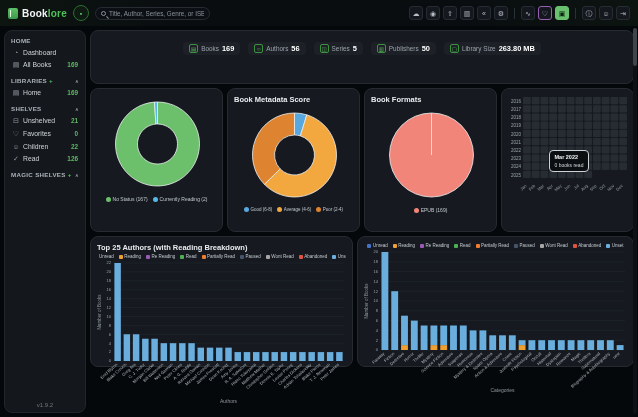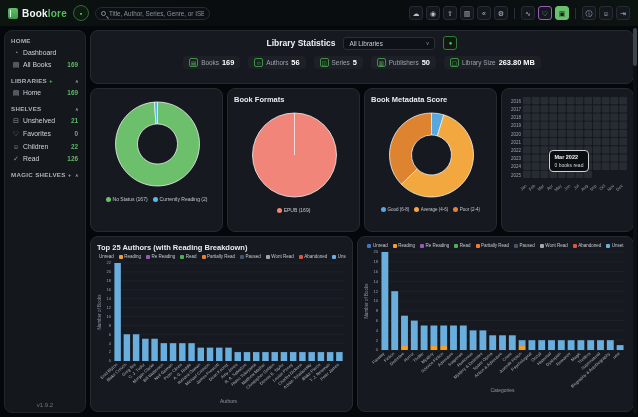--- a/index.html
+++ b/index.html
@@ -63,21 +63,21 @@
   
   .charts-row{display:flex;gap:4px;height:144px;}
   .charts-row .card{flex:1;min-width:0;position:relative;}
   .card-title{font-size:7.5px;font-weight:bold;color:#e8ebee;margin-bottom:2px;}
   .legend{display:flex;justify-content:center;flex-wrap:nowrap;gap:5px;overflow:hidden;}
   .legend .li{display:flex;align-items:center;gap:2px;font-size:5px;color:#c3c9cf;white-space:nowrap;}
   .legend .dot{width:5px;height:5px;border-radius:50%;flex:0 0 auto;}
   .legend.sq .dot{width:4px;height:4px;border-radius:1px;}
   .legend.tiny .li{font-size:4.5px;gap:1.5px;}
 
-  .bottom-row{display:flex;gap:4px;height:176px;}
+  .bottom-row{display:flex;gap:4px;height:131px;}
   .card-authors{width:263px;flex:0 0 auto;}
   .card-categories{flex:1;min-width:0;}
 
   .tooltip{position:absolute;background:#0b0e11;border:1px solid #ccd2d8;border-radius:4px;
     padding:3px 5px;z-index:5;pointer-events:none;}
   .tooltip .tt1{font-size:5.5px;font-weight:bold;color:#f0f2f4;margin-bottom:2px;}
   .tooltip .tt2{font-size:5px;color:#d2d7dc;}
 
   .scrollbar{position:fixed;right:1px;top:28px;bottom:3px;width:4px;border-radius:2px;background:#0d1014;}
   .scroll-thumb{width:4px;height:38px;border-radius:2px;background:#3d444c;}
@@ -193,30 +193,20 @@
           <span>MAGIC SHELVES</span>
           <span class="sect-plus">+</span>
           <span class="sect-chev">∧</span>
         </div>
       </div>
     <div class="version">v1.9.2</div>
   </nav>
 
   <main class="main">
     <section class="card stats-card">
-      <div class="stats-top">
-        <span class="stats-title">Library Statistics</span>
-        <div class="lib-select">
-          <span>All Libraries</span>
-          <span class="chev">∨</span>
-        </div>
-        <button class="go-btn">
-            <span>●</span>
-          </button>
-      </div>
       <div class="pill-row">
           <div class="pill">
             <span class="pic">▤</span>
             <span class="plabel">Books</span>
             <span class="pvalue">169</span>
           </div>
           <div class="pill">
             <span class="pic">☺</span>
             <span class="plabel">Authors</span>
             <span class="pvalue">56</span>
@@ -246,33 +236,20 @@
               <path d="M 57.37987370236607 7.116055440218943 A 42 42 0 0 1 60.485339234581005 7.000002558786299 L 60.49301868313381 29.000001218469666 A 20 20 0 0 0 59.01422557255527 29.055264495342353 Z" fill="#57b8e8" stroke="#eef1f3" stroke-width="0.8"></path>
             </svg></div>
         <div class="legend">
             <span class="li">
               <span class="dot" style="background:#6cbf6b"></span>
               <span>No Status (167)</span>
             </span>
             <span class="li">
               <span class="dot" style="background:#57b8e8"></span>
               <span>Currently Reading (2)</span>
-            </span>
-          </div>
-      </div>
-      <div class="card">
-        <div class="card-title">Book Formats</div>
-        <div class="pie-mount"><svg width="121" height="100" viewBox="0 0 121 100">
-              <circle cx="60.5" cy="49" r="42" fill="#f2857a" stroke="#eef1f3" stroke-width="0.8"></circle>
-              <line x1="60.5" y1="49" x2="60.5" y2="7" stroke="#eef1f3" stroke-width="0.8"></line>
-            </svg></div>
-        <div class="legend">
-            <span class="li">
-              <span class="dot" style="background:#f2857a"></span>
-              <span>EPUB (169)</span>
             </span>
           </div>
       </div>
       <div class="card">
         <div class="card-title">Book Metadata Score</div>
         <div class="pie-mount"><svg width="121" height="100" viewBox="0 0 121 100">
               <path d="M 60.5 7 A 42 42 0 0 1 72.80864422138455 8.84408788943555 L 66.36125915304027 29.878137090207403 A 20 20 0 0 0 60.5 29 Z" fill="#58a8e0" stroke="#eef1f3" stroke-width="0.8"></path>
               <path d="M 72.80864422138455 8.84408788943555 A 42 42 0 1 1 30.3903592764776 78.28155623426463 L 46.162075845941715 62.94359820679268 A 20 20 0 1 0 66.36125915304027 29.878137090207403 Z" fill="#f3a73f" stroke="#eef1f3" stroke-width="0.8"></path>
               <path d="M 30.3903592764776 78.28155623426463 A 42 42 0 0 1 60.485339234581005 7.000002558786299 L 60.49301868313381 29.000001218469666 A 20 20 0 0 0 46.162075845941715 62.94359820679268 Z" fill="#de8430" stroke="#eef1f3" stroke-width="0.8"></path>
             </svg></div>
@@ -281,20 +258,33 @@
               <span class="dot" style="background:#58a8e0"></span>
               <span>Good (6-8)</span>
             </span>
             <span class="li">
               <span class="dot" style="background:#f3a73f"></span>
               <span>Average (4-6)</span>
             </span>
             <span class="li">
               <span class="dot" style="background:#de8430"></span>
               <span>Poor (2-4)</span>
+            </span>
+          </div>
+      </div>
+      <div class="card">
+        <div class="card-title">Book Formats</div>
+        <div class="pie-mount"><svg width="121" height="100" viewBox="0 0 121 100">
+              <circle cx="60.5" cy="49" r="42" fill="#f2857a" stroke="#eef1f3" stroke-width="0.8"></circle>
+              <line x1="60.5" y1="49" x2="60.5" y2="7" stroke="#eef1f3" stroke-width="0.8"></line>
+            </svg></div>
+        <div class="legend">
+            <span class="li">
+              <span class="dot" style="background:#f2857a"></span>
+              <span>EPUB (169)</span>
             </span>
           </div>
       </div>
       <div class="card">
         <div class="heat-mount"><svg width="122" height="104" viewBox="0 0 122 104">
               <text x="13" y="7.799999999999999" font-size="4.5" fill="#9aa2ab" text-anchor="end">2016</text>
               <rect x="15" y="2" width="7.75" height="7.299999999999999" rx="1" fill="#272c33"></rect>
               <rect x="23.75" y="2" width="7.75" height="7.299999999999999" rx="1" fill="#272c33"></rect>
               <rect x="32.5" y="2" width="7.75" height="7.299999999999999" rx="1" fill="#272c33"></rect>
               <rect x="41.25" y="2" width="7.75" height="7.299999999999999" rx="1" fill="#272c33"></rect>

